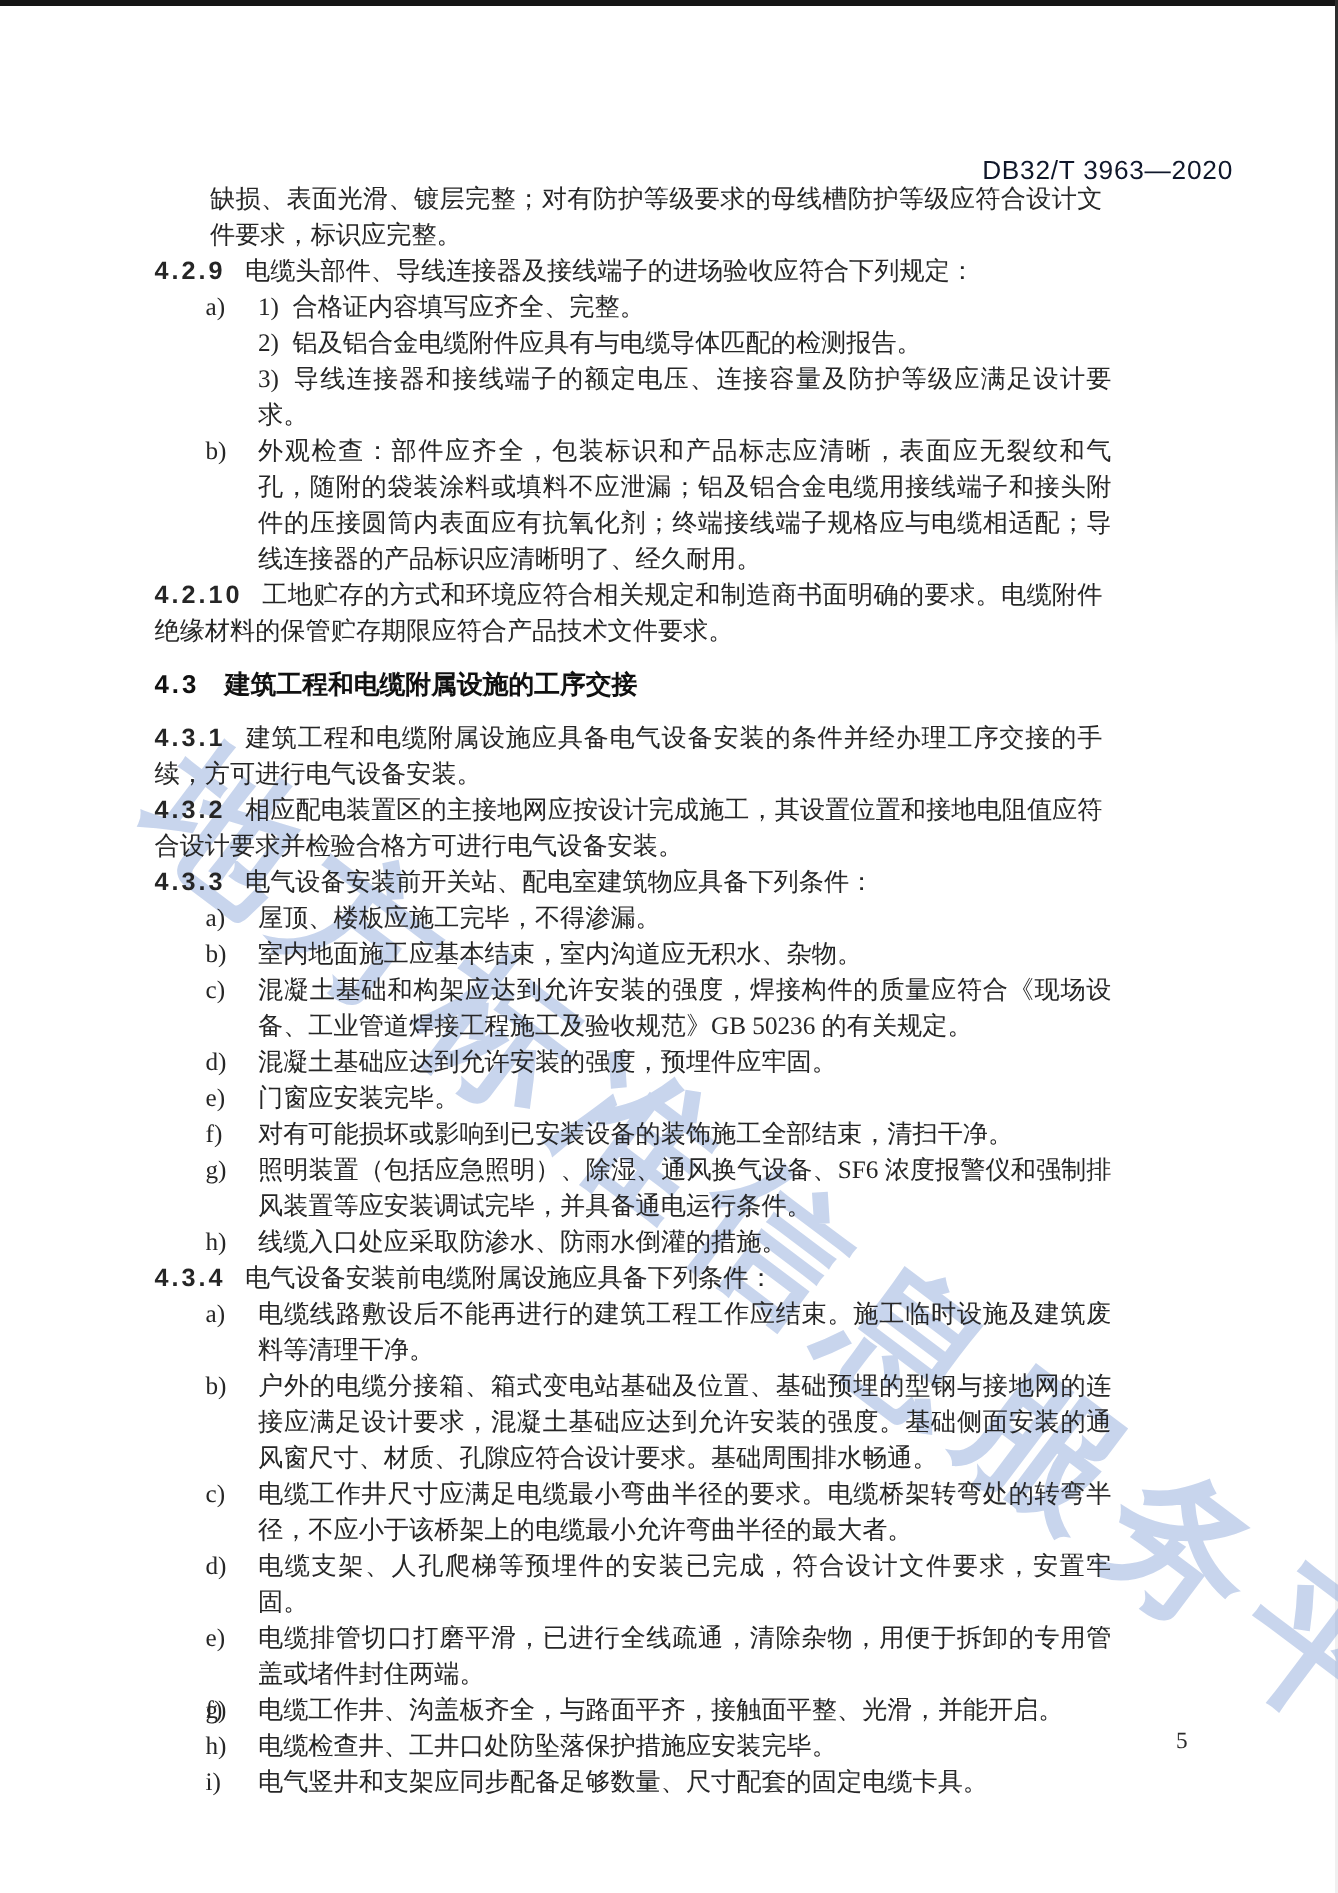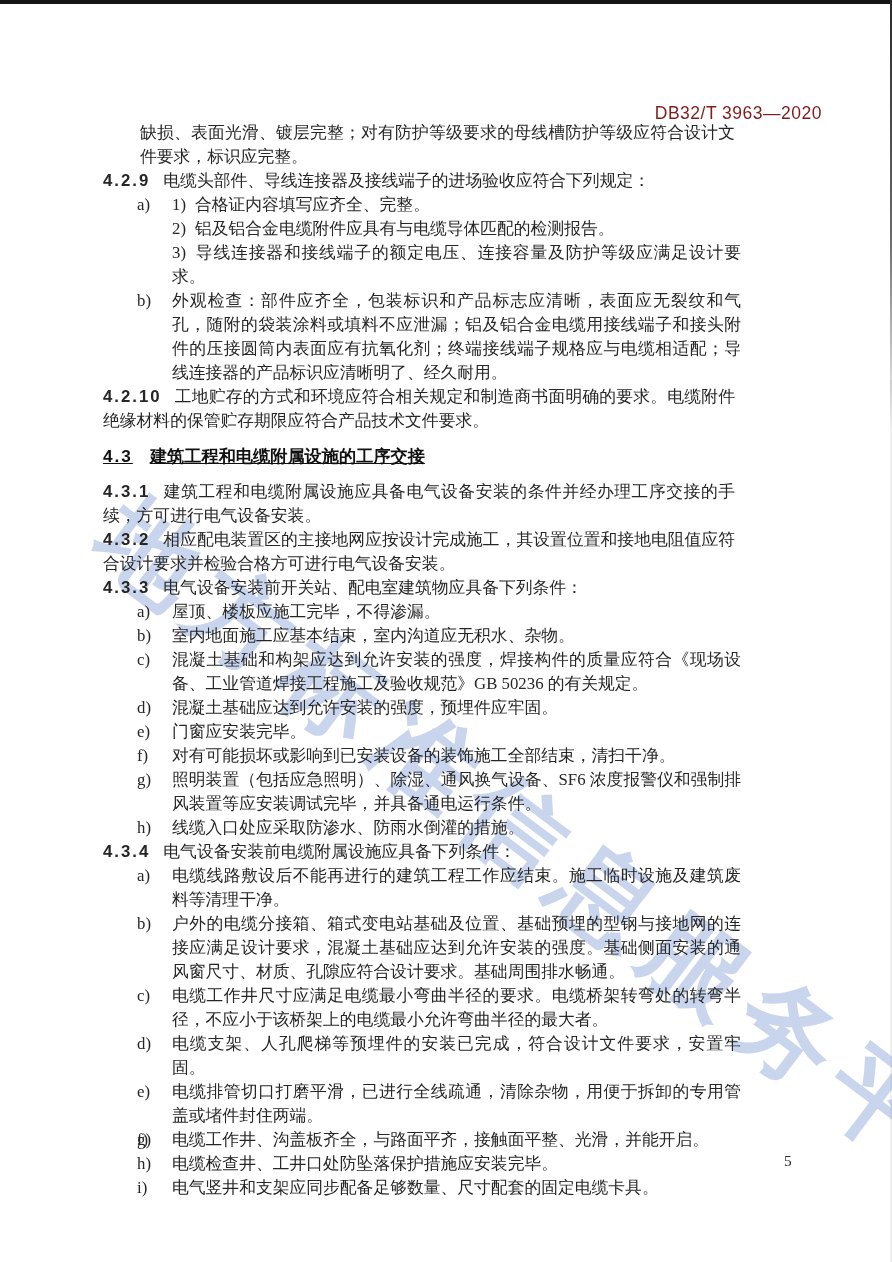--- a/index.html
+++ b/index.html
@@ -13,21 +13,21 @@
     color:#262626;
   }
   .top-border{position:absolute;top:0;left:0;width:892px;height:4px;background:#151515;}
   .right-border-dark{position:absolute;top:0;right:0;width:2px;height:430px;
     background:linear-gradient(to bottom,#2a2a2a 0%,#6a6a6a 55%,rgba(0,0,0,0) 100%);}
   .right-border-faint{position:absolute;top:380px;right:0;width:2px;height:882px;background:rgba(0,0,0,0.06);}
 
   .header-code{
     position:absolute;top:103px;right:70px;
     font-family:"Liberation Sans","DejaVu Sans",sans-serif;
-    font-size:17.5px;letter-spacing:0.5px;color:#7f1d1d;
+    font-size:17.5px;letter-spacing:0.5px;color:#0f172a;
   }
 
   .watermark{
     position:absolute;left:150px;top:470px;
     transform:rotate(37deg);transform-origin:0 0;
     font-family:"Liberation Sans","DejaVu Sans",sans-serif;
     font-weight:700;font-size:100px;letter-spacing:14px;
     white-space:nowrap;z-index:0;pointer-events:none;
     color:rgba(124,156,213,0.42);
   }
@@ -44,21 +44,21 @@
     font-family:"Liberation Sans","DejaVu Sans",sans-serif;
     font-weight:700;letter-spacing:2px;margin-right:13px;white-space:nowrap;
   }
   .letter{margin:0 64px 0 172px;}
   .letter > .label{position:absolute;left:-35px;top:0;}
   .number{margin:0 64px 0 172px;}
   .number > .label{margin-right:9px;}
   .heading{
     margin:11px 70px 12px 103px;
     font-family:"Liberation Sans","DejaVu Sans",sans-serif;
-    font-weight:700;font-size:17.2px;color:#111;text-decoration:underline;
+    font-weight:700;font-size:17.2px;color:#111;
   }
   .heading > .label{margin-right:17px;letter-spacing:2px;}
 
   .page-number{position:absolute;left:784px;top:1152px;font-size:15.5px;color:#2a2a2a;}
 </style>
 </head>
 <body>
 
 <div class="page">
   <div class="top-border"></div>

